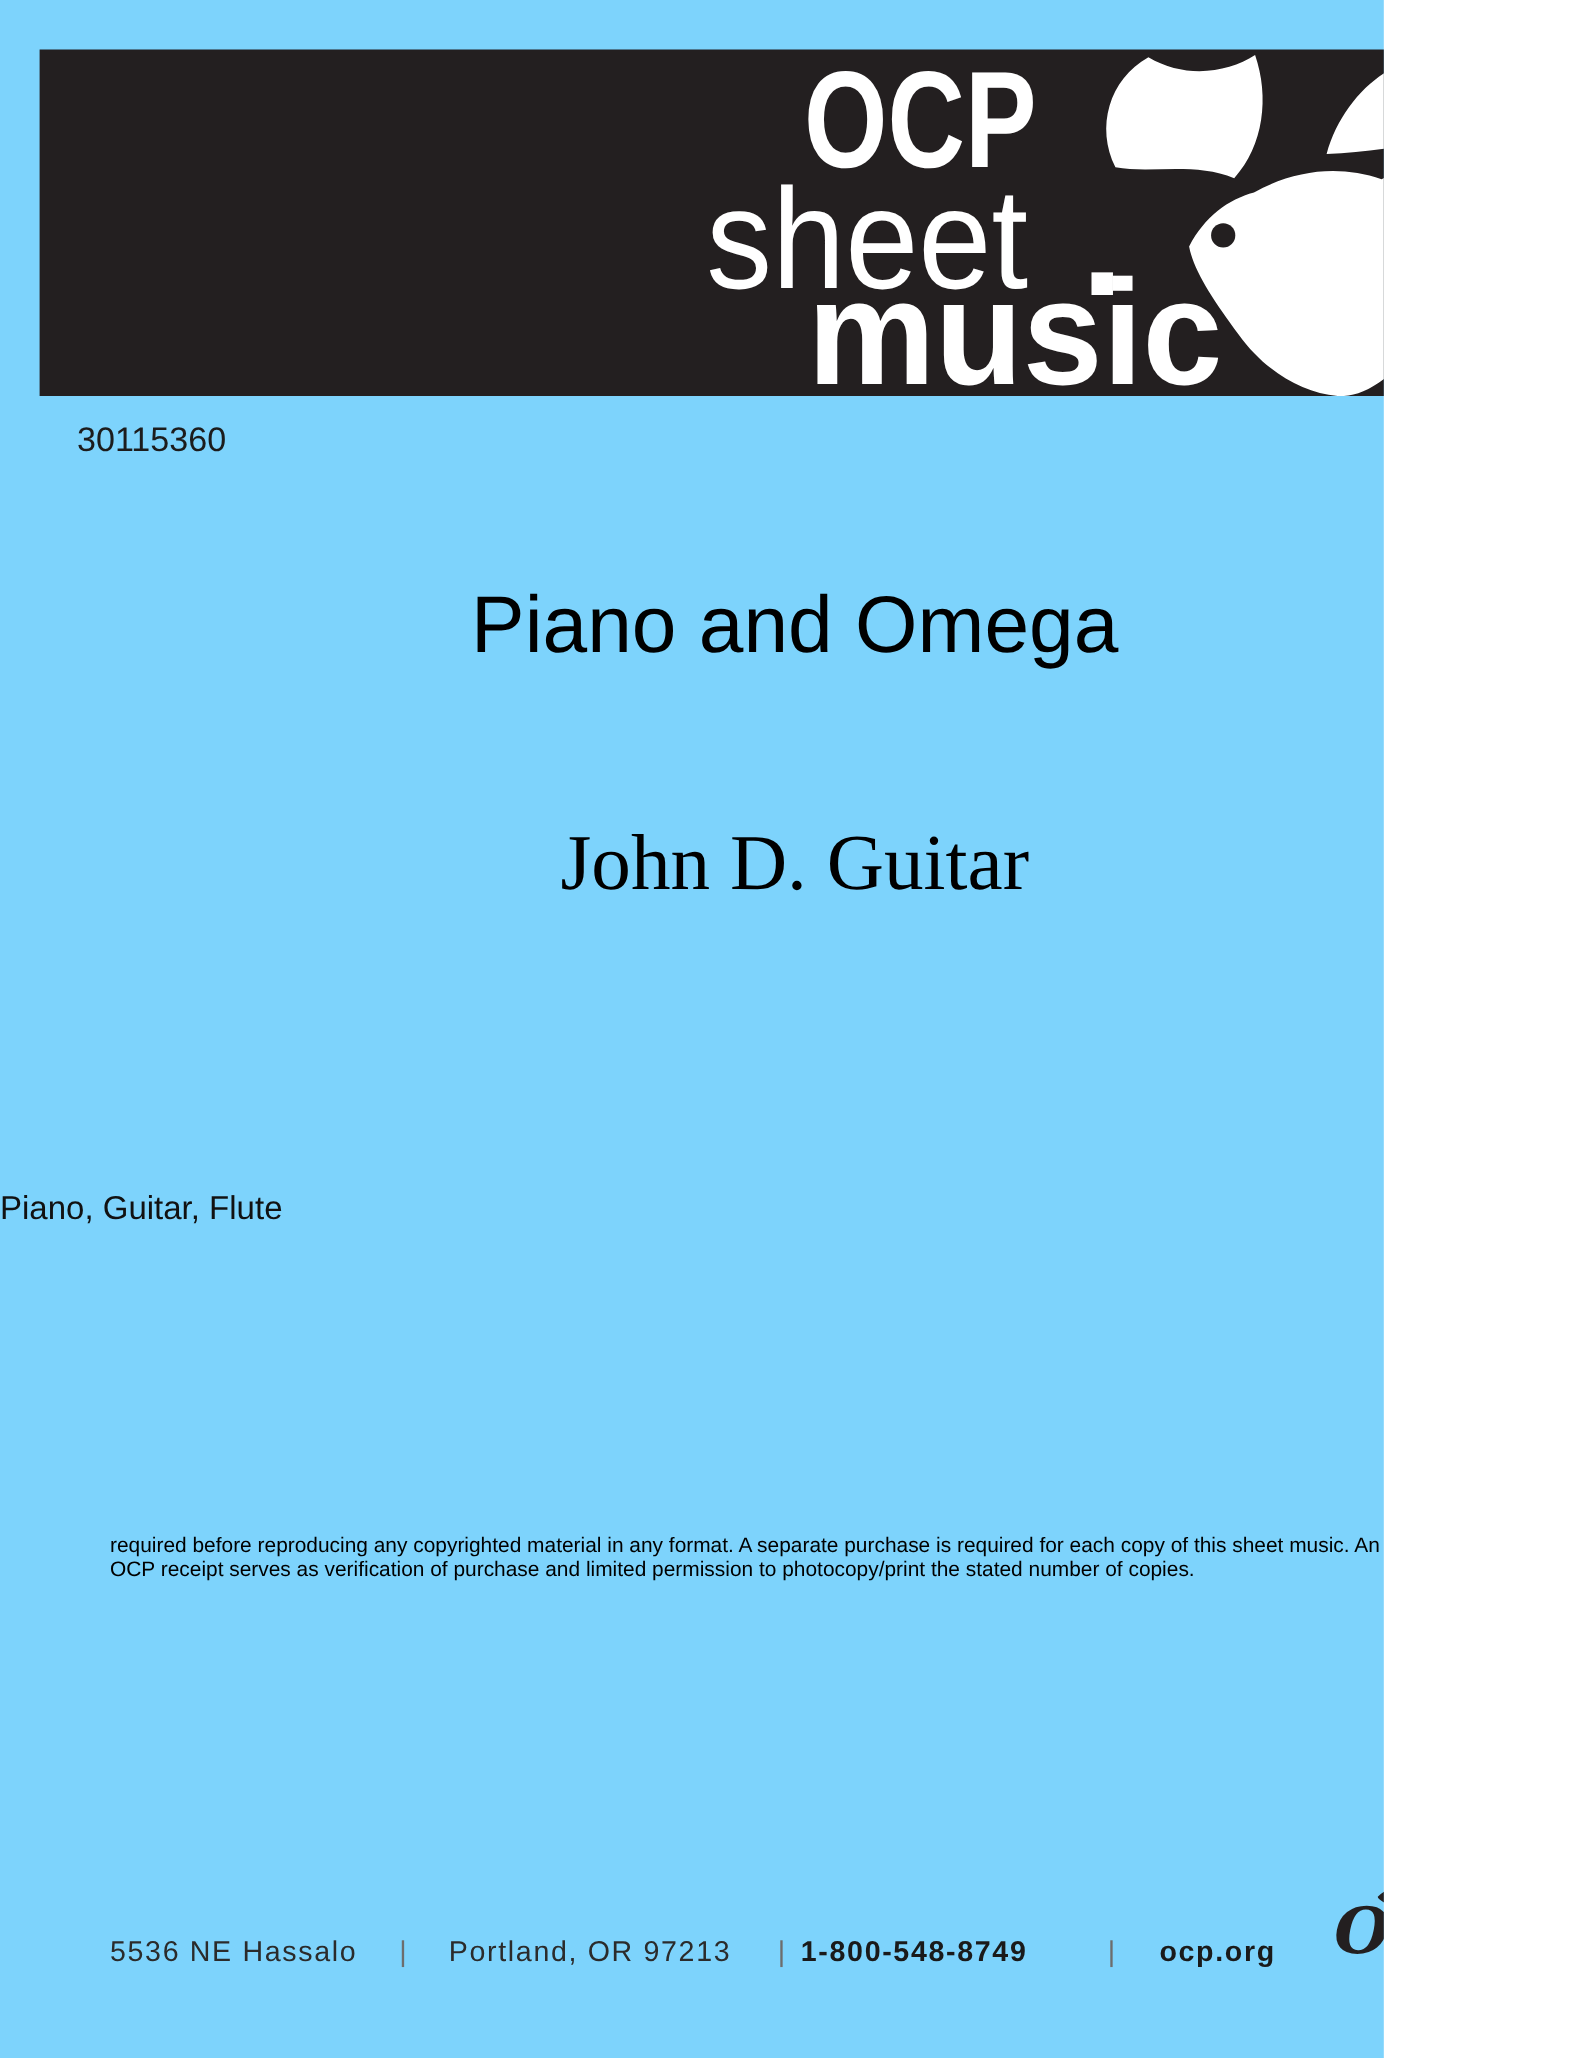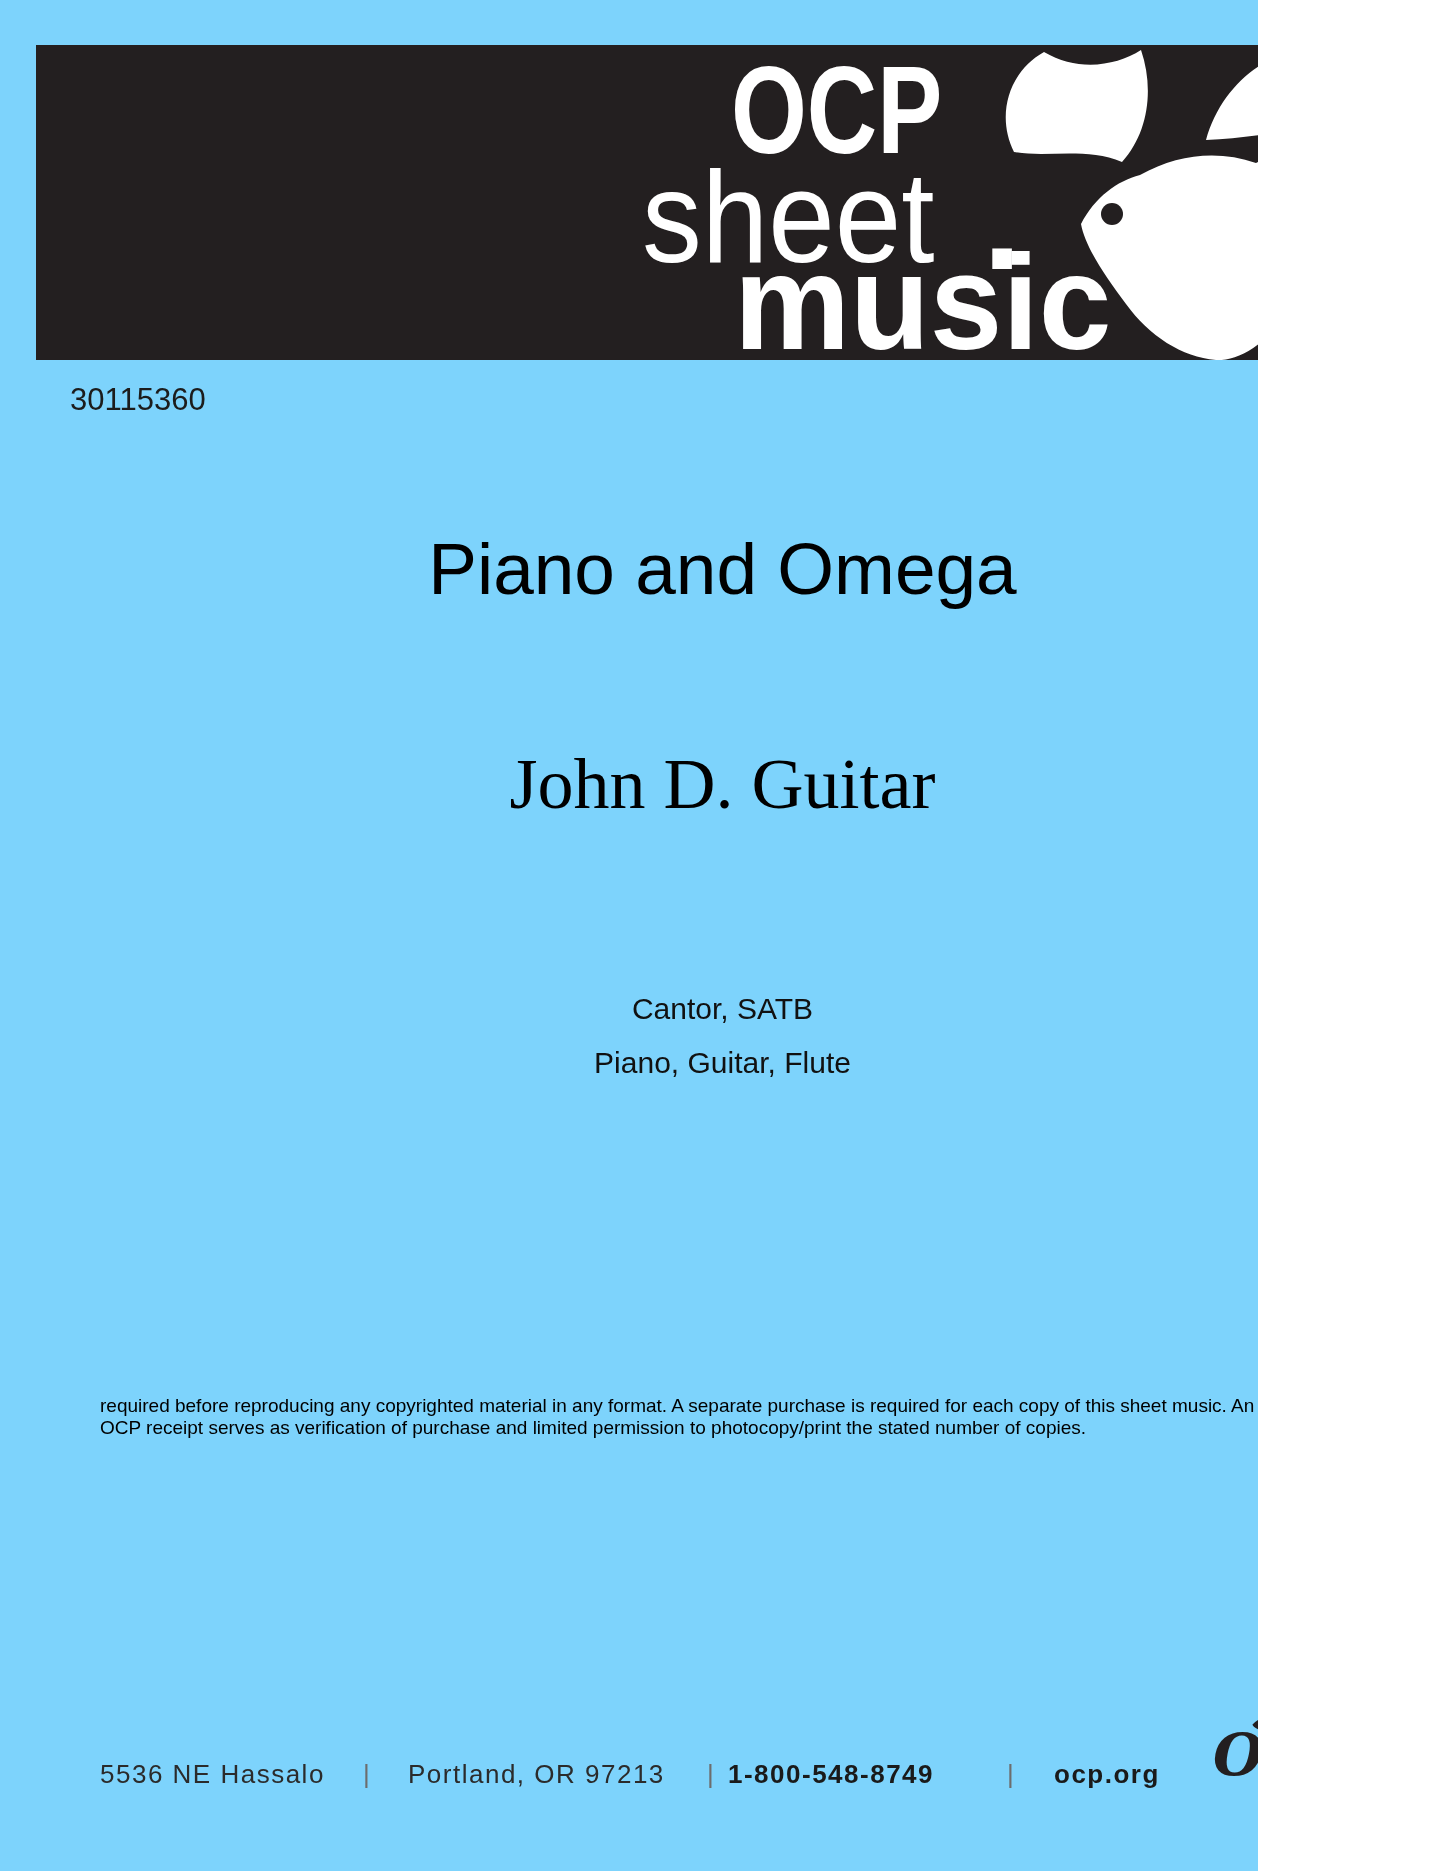--- a/index.html
+++ b/index.html
@@ -85,23 +85,23 @@
     position: absolute;
     left: 0; top: 994px;
     width: 1445px;
     text-align: center;
     font-size: 30px;
     color: #111111;
     line-height: 1;
   }
   .instrumentation {
     position: absolute;
-    left: 0; top: 1048px;
-    width: 1445px;
-    text-align: center;
+    left: 0; top: 1084px;
+    width: 1445px;
+    text-align: left;
     font-size: 30px;
     color: #111111;
     line-height: 1;
   }
 
   
   .copyright {
     position: absolute;
     left: 100px; top: 1395px;
     width: 1190px;
@@ -177,21 +177,20 @@
       <circle cx="126" cy="166" r="11" fill="#231f20"></circle>
     </svg>
   </div>
 
   <div class="product-number">30115360</div>
 
   <div class="song-title">Piano and Omega</div>
 
   <div class="composer-name">John D. Guitar</div>
 
-  <div class="voicing">Cantor, SATB</div>
   <div class="instrumentation">Piano, Guitar, Flute</div>
 
   <div class="copyright">
     <div>required before reproducing any copyrighted material in any format. A separate purchase is required for each copy of this sheet music. An</div>
     <div>OCP receipt serves as verification of purchase and limited permission to photocopy/print the stated number of copies.</div>
   </div>
 
   <div class="footer-item f-address">5536 NE Hassalo</div>
   <div class="footer-item footer-sep f-sep1">|</div>
   <div class="footer-item f-city">Portland, OR 97213</div>

